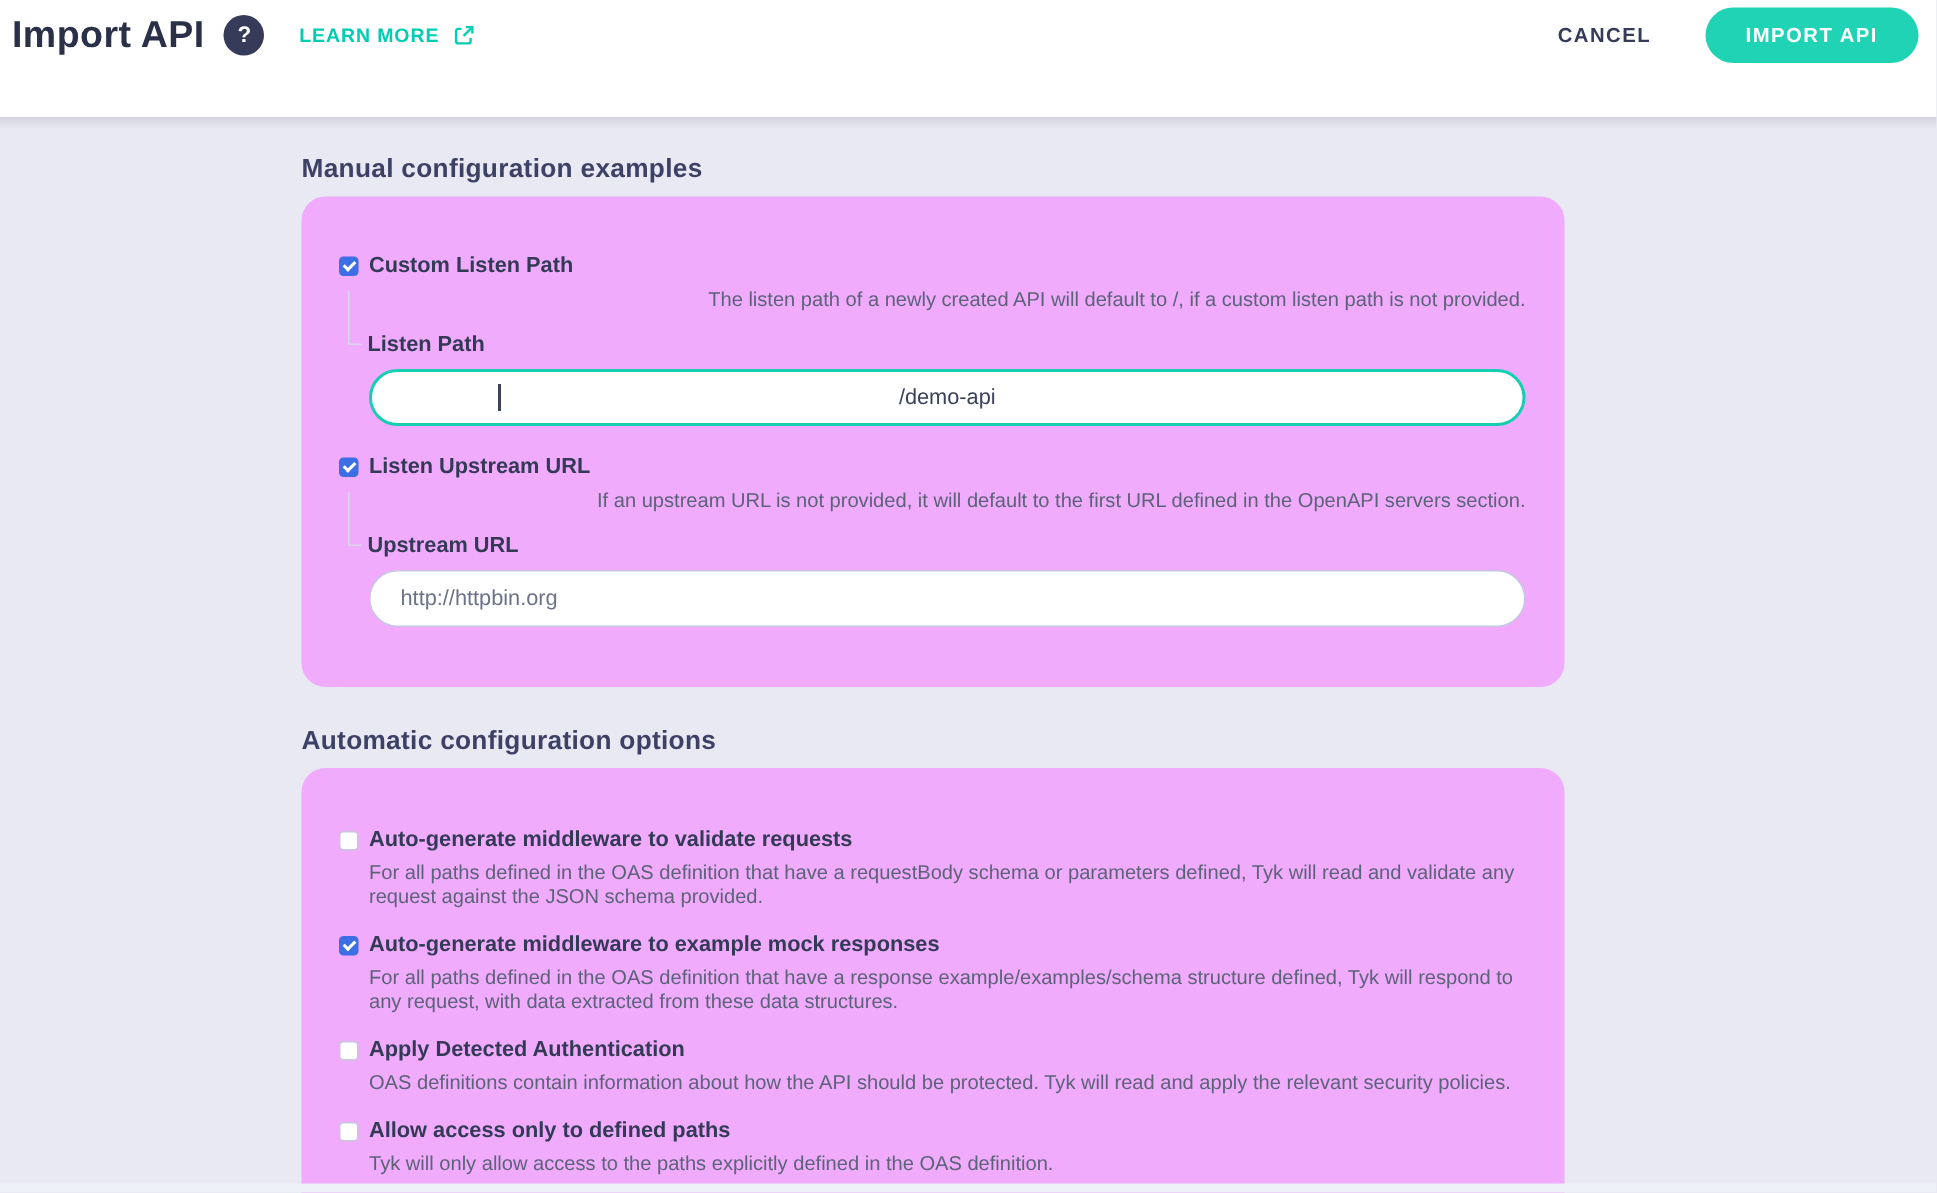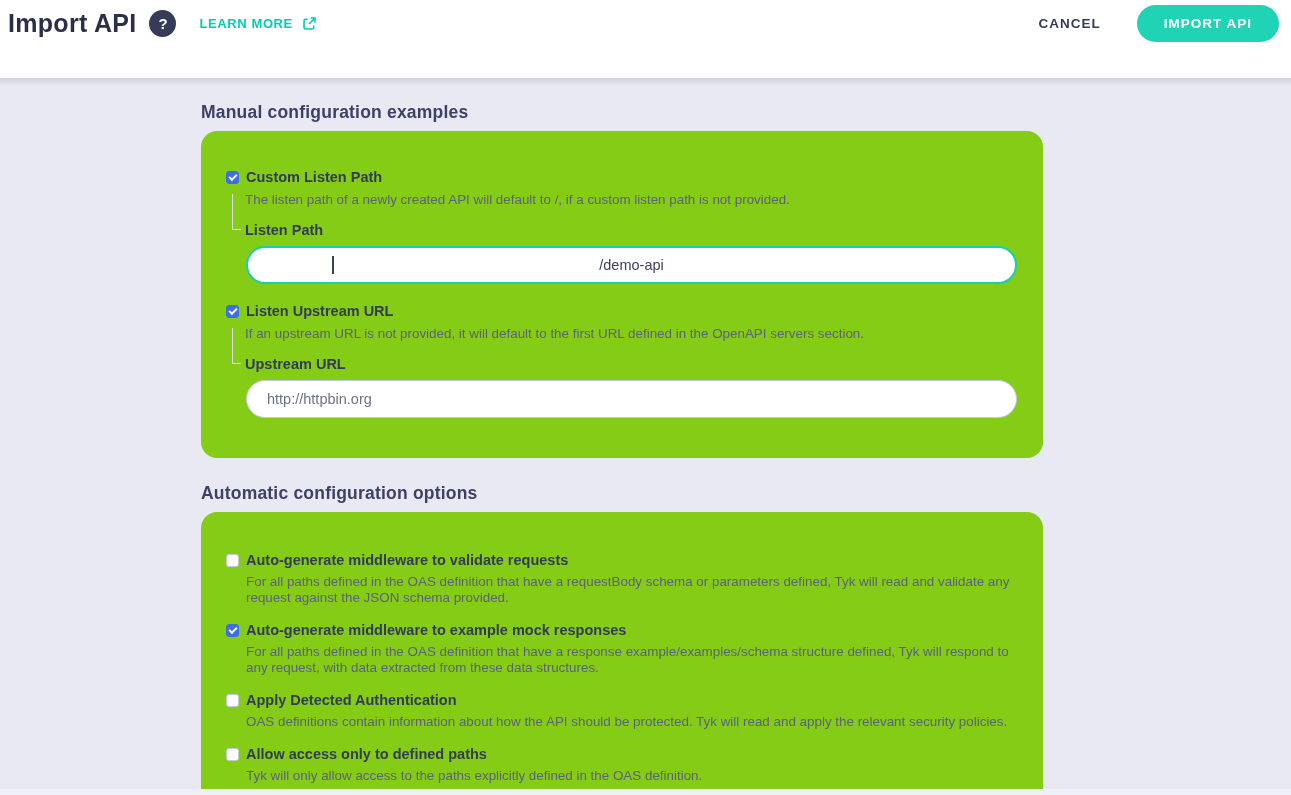--- a/index.html
+++ b/index.html
@@ -80,21 +80,21 @@
   .content { margin-left:201px; width:842px; }
   .section-heading {
     margin-top:16px;
     font-size:17.5px;
     font-weight:600;
     color:#3d4166;
     letter-spacing:0.2px;
   }
   .card {
     margin-top:8px;
-    background:#84cc16;
+    background:#f0abfc;
     border-radius:16px;
     padding:38px 26px 40px 25px;
   }
   .card.auto { padding:40px 26px 36px 25px; }
 
   
   .cb-row { display:flex; align-items:center; gap:7px; cursor:pointer; }
   .cb {
     width:13px; height:13px; flex:none;
     border:1px solid #c6c8d8;
@@ -124,20 +124,21 @@
     width:8px;
     height:calc(100% - 11px);
     border-left:1px solid #d9d8ea;
     border-bottom:1px solid #d9d8ea;
   }
   .helper {
     margin-top:7px;
     font-size:13.4px;
     color:#5c6278;
     line-height:1.2;
+    text-align:right;
   }
   .field-label {
     margin-top:14px;
     font-size:14.5px;
     font-weight:700;
     color:#333a56;
   }
   .input-wrap { position:relative; margin:8px 0 0 20px; }
   .text-input {
     width:100%;

